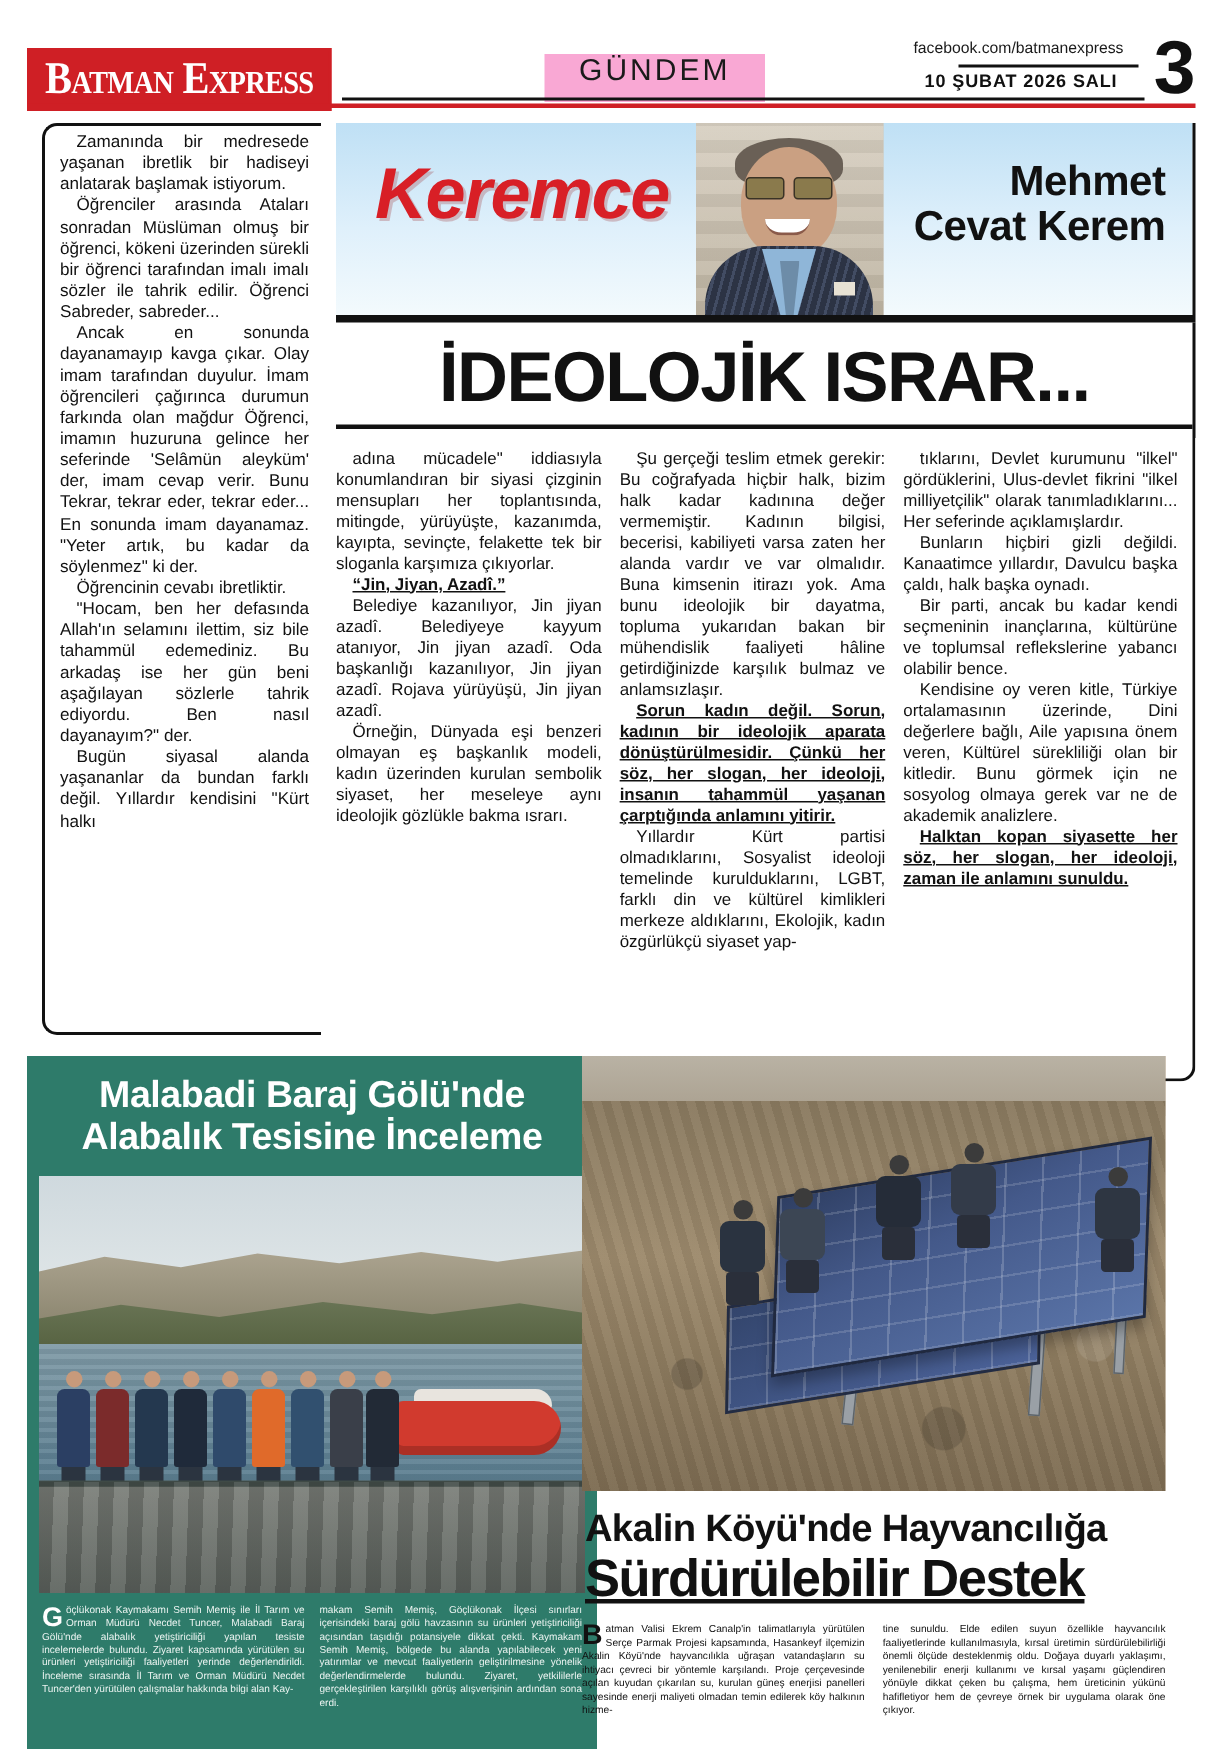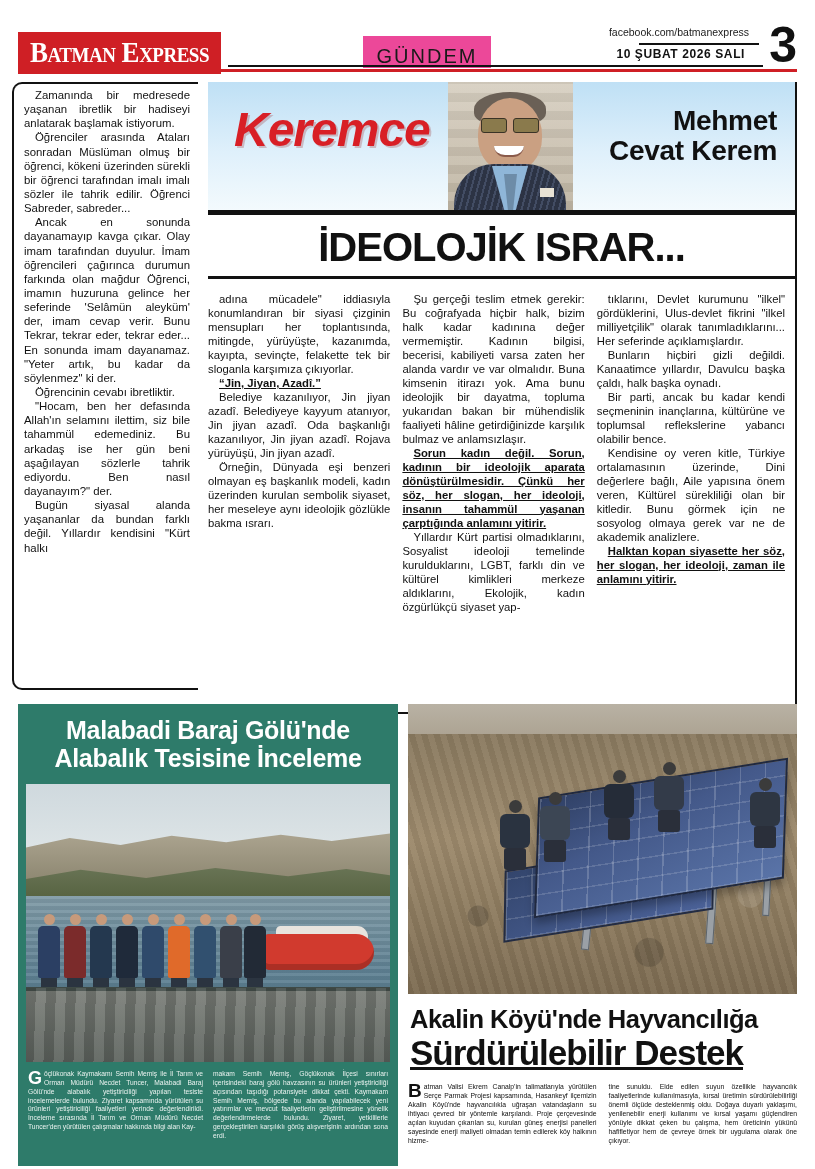--- a/index.html
+++ b/index.html
@@ -26,23 +26,23 @@
     font-family:"Liberation Serif", serif;
     font-weight:bold; font-size:27px; letter-spacing:-0.5px;
     line-height:1; color:#fff; white-space:nowrap;
     display:block;
     font-variant: small-caps;
     transform: scaleY(1.12);
     transform-origin: left center;
   }
   .gundem-box {
     position:absolute; left:345px; top:22px;
-    width:128px; height:32px;
-    background:#ec4899;
-    display:flex; align-items:flex-end; justify-content:center;
+    width:147px; height:32px;
+    background:#f9a8d4;
+    display:flex; align-items:flex-start; justify-content:center;
   }
   .gundem-text { font-size:20px; letter-spacing:2px; color:#1a1a1a; font-weight:normal; }
   .fb-line {
     position:absolute; right:48px; top:12px;
     font-size:10.5px; color:#1a1a1a; white-space:nowrap;
   }
   .date-line {
     position:absolute; right:52px; top:33px;
     font-size:12px; font-weight:bold; letter-spacing:0.6px; color:#111; white-space:nowrap;
   }
@@ -55,21 +55,21 @@
     font-family:"Liberation Sans", sans-serif;
   }
   .masthead-rule {
     position:absolute; left:0; right:0; top:55px; height:3px; background:#cf1f25;
   }
   .masthead-rule2 {
     position:absolute; left:210px; right:34px; top:51px; height:1.5px; background:#111;
   }
 
   
-  .editorial { position:relative; margin:10px 18px 0 12px; height:608px; }
+  .editorial { position:relative; margin:10px 18px 0 28px; height:608px; }
 
   .col-left {
     position:absolute; left:0; top:0; width:186px; height:608px;
     border-left:2px solid #111;
     border-top:2px solid #111;
     border-bottom:2px solid #111;
     border-radius:10px 0 0 10px;
     padding:4px 8px 4px 10px;
   }
   .col-left .body-text { font-size:11.4px; }
@@ -121,21 +121,21 @@
 
   .author-name {
     position:absolute; right:18px; top:24px; text-align:right;
     font-size:28px; font-weight:bold; line-height:1.08; color:#111;
     letter-spacing:-0.3px;
   }
   .banner-rule { height:5px; background:#111; margin:0; }
 
   .headline-wrap { padding:12px 0 6px 0; border-right:2px solid #111; }
   .headline {
-    text-align:center; font-size:40px; font-weight:bold; letter-spacing:-1px;
+    text-align:center; font-size:47px; font-weight:bold; letter-spacing:-1px;
     line-height:1; color:#111; white-space:nowrap;
   }
   .headline-rule { height:2.5px; background:#111; margin:9px 0 0 0; }
 
   .three-cols {
     display:flex; gap:12px; padding-top:7px;
     border-right:2px solid #111; border-bottom:2px solid #111;
     border-radius:0 0 10px 0;
     height:429px; padding-right:10px; padding-bottom:4px;
   }
@@ -188,21 +188,21 @@
 
   .sl-caption { padding:8px 10px 10px 10px; color:#eaf3f0; }
   .sl-cap-cols { display:flex; gap:10px; }
   .sl-cap-col { width:calc(50% - 5px); font-size:6.7px; line-height:1.32; text-align:justify; }
   .sl-dropcap {
     float:left; font-size:18px; font-weight:bold; line-height:0.85;
     padding:1px 2px 0 0; color:#ffffff;
   }
 
   
-  .story-right { position:absolute; left:408px; top:690px; width:389px; height:462px; }
+  .story-right { position:absolute; left:388px; top:690px; width:389px; height:462px; }
   .sr-photo { position:relative; width:389px; height:290px; overflow:hidden; background:#b09a7f; }
   .sr-sky { position:absolute; left:0; right:0; top:0; height:40px;
     background:linear-gradient(180deg,#b9b2a4,#a99f8e); }
   .sr-ground { position:absolute; left:0; right:0; top:30px; bottom:0;
     background:linear-gradient(180deg,#8a7a60 0%, #9d8a6c 40%, #7d6c52 100%); }
   .sr-ground-tex { position:absolute; left:0; right:0; top:30px; bottom:0;
     background:
       radial-gradient(circle at 18% 70%, rgba(0,0,0,0.16) 0 10px, transparent 11px),
       radial-gradient(circle at 62% 84%, rgba(0,0,0,0.14) 0 14px, transparent 15px),
       radial-gradient(circle at 88% 62%, rgba(255,255,255,0.10) 0 12px, transparent 13px),
@@ -315,21 +315,21 @@
             <p class="b">Sorun kadın değil. Sorun, kadının bir ideolojik aparata dönüştürülmesidir. Çünkü her söz, her slogan, her ideoloji, insanın tahammül yaşanan çarptığında anlamını yitirir.</p>
             <p>Yıllardır Kürt partisi olmadıklarını, Sosyalist ideoloji temelinde kurulduklarını, LGBT, farklı din ve kültürel kimlikleri merkeze aldıklarını, Ekolojik, kadın özgürlükçü siyaset yap-</p>
           </div>
         </div>
         <div class="col">
           <div class="body-text">
             <p>tıklarını, Devlet kurumunu "ilkel" gördüklerini, Ulus-devlet fikrini "ilkel milliyetçilik" olarak tanımladıklarını... Her seferinde açıklamışlardır.</p>
             <p>Bunların hiçbiri gizli değildi. Kanaatimce yıllardır, Davulcu başka çaldı, halk başka oynadı.</p>
             <p>Bir parti, ancak bu kadar kendi seçmeninin inançlarına, kültürüne ve toplumsal reflekslerine yabancı olabilir bence.</p>
             <p>Kendisine oy veren kitle, Türkiye ortalamasının üzerinde, Dini değerlere bağlı, Aile yapısına önem veren, Kültürel sürekliliği olan bir kitledir. Bunu görmek için ne sosyolog olmaya gerek var ne de akademik analizlere.</p>
-            <p class="b">Halktan kopan siyasette her söz, her slogan, her ideoloji, zaman ile anlamını yitirir.</p>
+            <p class="b">Halktan kopan siyasette her söz, her slogan, her ideoloji, zaman ile anlamını sunuldu.</p>
           </div>
         </div>
       </div>
     </div>
   </div>
 
   <div class="story-left">
     <div class="sl-title">
       <span>Malabadi Baraj Gölü'nde</span><br>
       <span>Alabalık Tesisine İnceleme</span>

